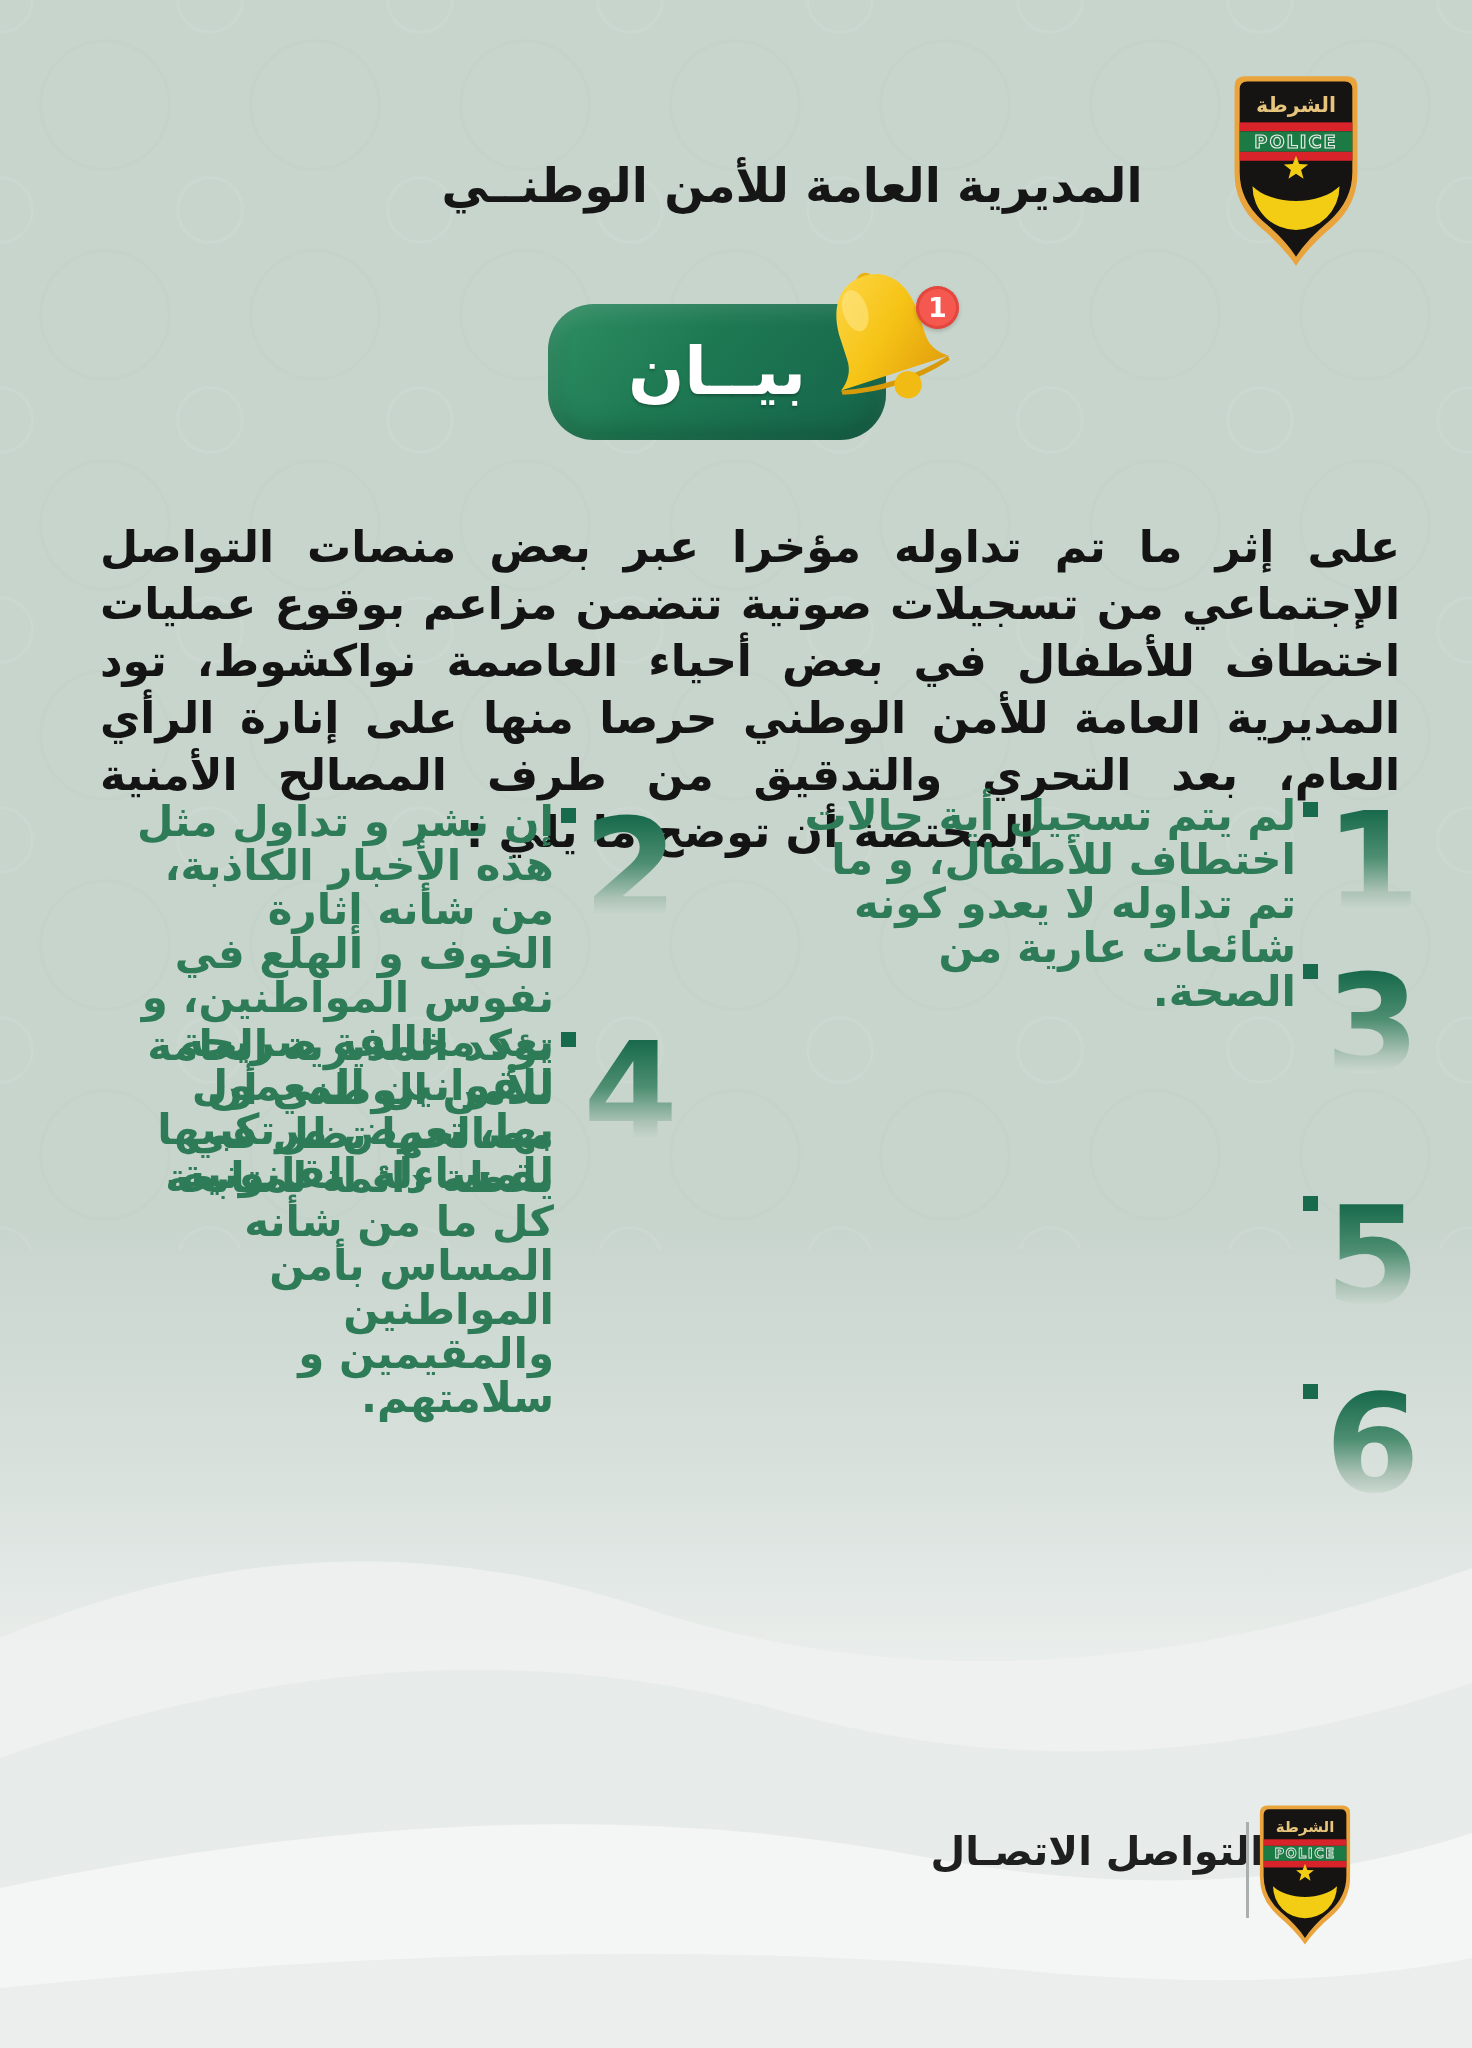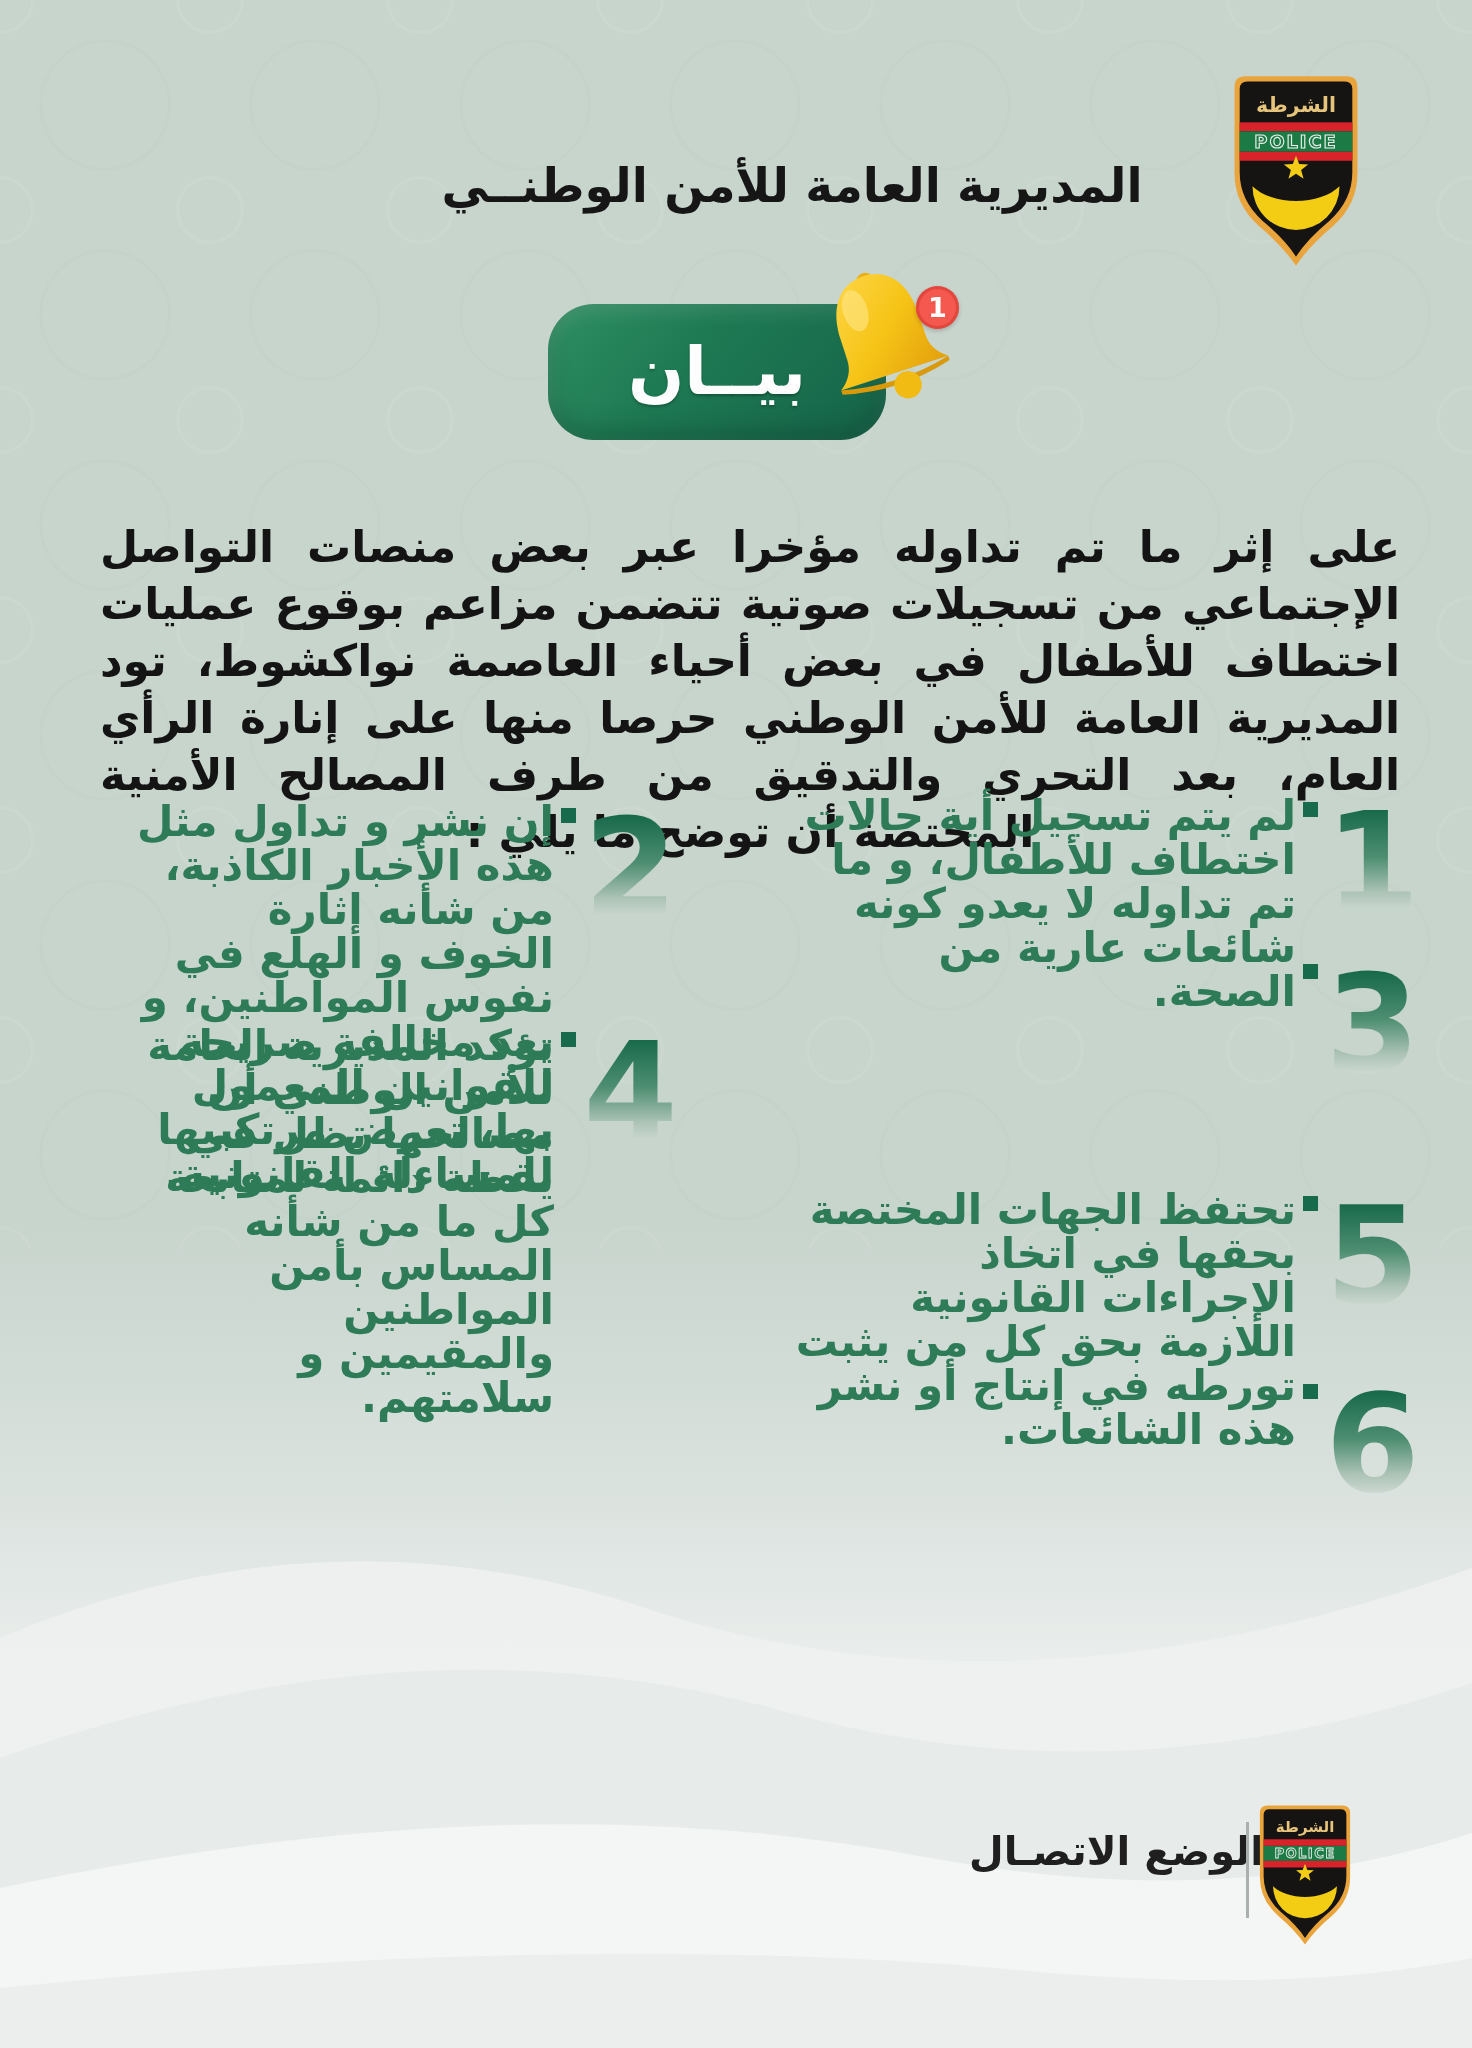--- a/index.html
+++ b/index.html
@@ -128,30 +128,29 @@
 
   <div class="point col-left p4">
     <div class="numeral">4</div>
     <span class="bullet"></span>
     <p class="text">تؤكد المديرية العامة للأمن الوطني أن مصالحها تظل في يقظة دائمة لمتابعة كل ما من شأنه المساس بأمن المواطنين والمقيمين و سلامتهم.</p>
   </div>
 
   <div class="point col-right p5">
     <div class="numeral">5</div>
     <span class="bullet"></span>
-    <p class="text">تحتفظ الجهات المختصة بحقها في اتخاذ الإجراءات القانونية اللازمة بحق كل من يثبت تورطه في إنتاج أو نشر هذه الشائعات.</p>
   </div>
 
   <div class="point col-right p6">
     <div class="numeral">6</div>
     <span class="bullet"></span>
   </div>
 
   <div class="footer-text">
-    <div>الوضع الاتصـال</div>
+    <div>التواصل الاتصـال</div>
   </div>
   <div class="footer-divider"></div>
 
   <div class="badge-bottom">
     <svg class="badge-svg" viewBox="0 0 100 152" aria-hidden="true">
       <path d="M10 2 H90 Q98 2 98 10 V78 Q98 102 79 119 Q60 135 50 150 Q40 135 21 119 Q2 102 2 78 V10 Q2 2 10 2 Z" fill="#e9a43c"></path>
       <path d="M12 6 H88 Q94 6 94 12 V77 Q94 99 76 115 Q58 130 50 143 Q42 130 24 115 Q6 99 6 77 V12 Q6 6 12 6 Z" fill="#151413"></path>
       <text x="50" y="30" text-anchor="middle" font-size="16" font-weight="bold" fill="#e6c47c">الشرطة</text>
       <rect x="6" y="38" width="88" height="7" fill="#d8232a"></rect>
       <rect x="6" y="45" width="88" height="16" fill="#1c7a44"></rect>

